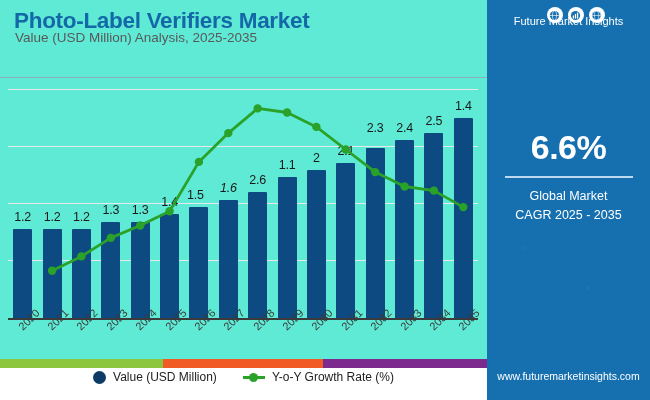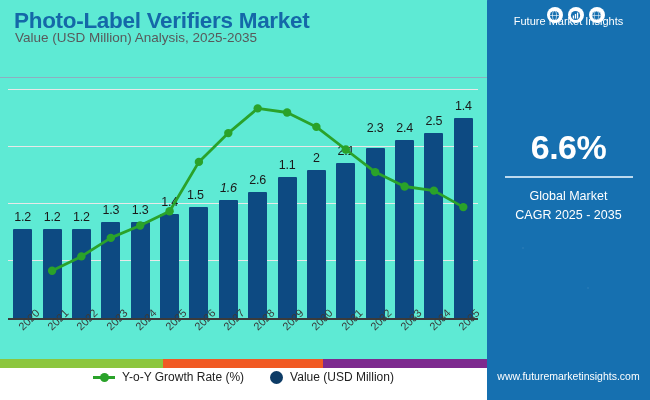--- a/index.html
+++ b/index.html
@@ -302,26 +302,26 @@
       <div class="xtick" style="left: 309.438px;">2030</div>
       <div class="xtick" style="left: 338.812px;">2031</div>
       <div class="xtick" style="left: 368.188px;">2032</div>
       <div class="xtick" style="left: 397.562px;">2033</div>
       <div class="xtick" style="left: 426.938px;">2034</div>
       <div class="xtick" style="left: 456.312px;">2035</div>
     </div>
 
   <div id="legend">
     <div class="legend-item">
+      <span class="legend-dot"></span>
+      <span class="legend-label">Value (USD Million)</span>
+    </div>
+    <div class="legend-item">
       <span class="legend-line"></span>
       <span class="legend-label">Y-o-Y Growth Rate (%)</span>
-    </div>
-    <div class="legend-item">
-      <span class="legend-dot"></span>
-      <span class="legend-label">Value (USD Million)</span>
     </div>
   </div>
 
   <div id="bottom-strip">
     <div id="strip-green"></div>
     <div id="strip-orange"></div>
     <div id="strip-purple"></div>
   </div>
 </div>
 

